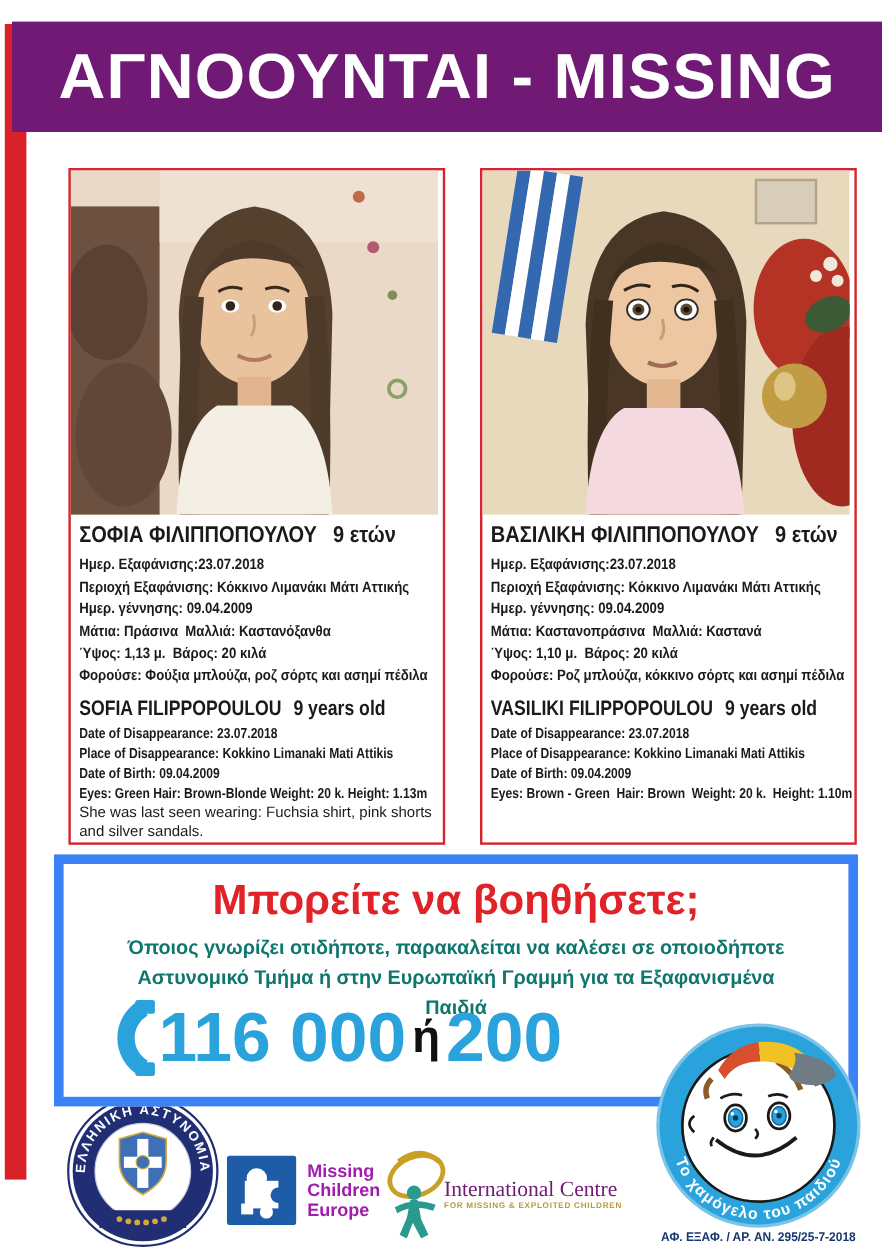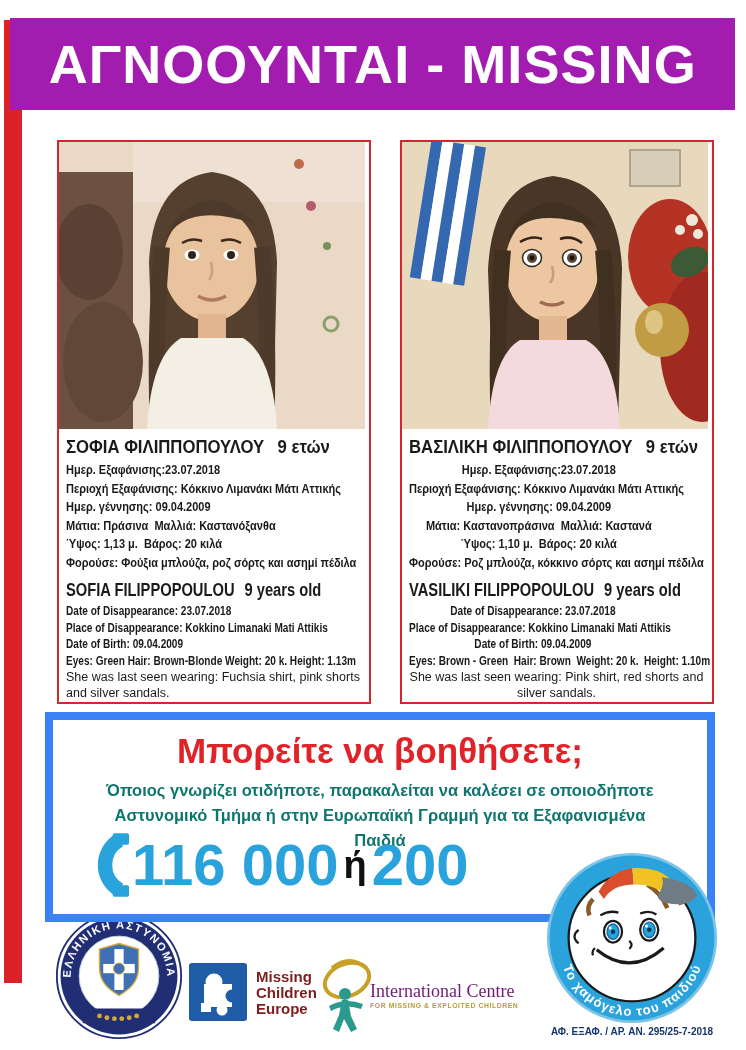--- a/index.html
+++ b/index.html
@@ -3,33 +3,33 @@
 <meta charset="utf-8">
 <style>
   html,body{margin:0;padding:0;background:#ffffff;}
   .poster{
     position:relative;width:746px;height:1050px;background:#ffffff;overflow:hidden;
     font-family:"Liberation Sans","DejaVu Sans",sans-serif;color:#1a1a1a;
   }
   
   .red-stripe{position:absolute;left:4px;top:20px;width:18px;height:963px;background:#da2128;}
   .header-band{
-    position:absolute;left:10px;top:18px;width:725px;height:92px;background:#a21caf;
+    position:absolute;left:10px;top:18px;width:725px;height:92px;background:#701a75;
     display:flex;align-items:center;justify-content:center;
   }
   .header-band .title{
     color:#ffffff;font-size:53px;font-weight:800;letter-spacing:1px;white-space:nowrap;
     transform:scaleX(1.02);
   }
   
   .card{
     position:absolute;top:140px;width:310px;height:560px;background:#fff;
     border:2px solid #d4262c;overflow:hidden;
   }
-  .card.left{left:57px;} .card.right{left:400px;text-align:center;}
+  .card.left{left:57px;} .card.right{left:400px;}
   .photo{width:306px;height:287px;display:block;}
   .info{padding:5px 8px 0 7px;}
   .gr-title{font-size:19px;font-weight:800;white-space:nowrap;transform:scaleX(0.88);transform-origin:left center;margin:2px 0 3px 0;}
   .gr-title .age{margin-left:10px;}
   .g-line{font-size:12.5px;font-weight:700;line-height:18.5px;white-space:nowrap;transform:scaleX(0.88);transform-origin:left center;}
   .en-title{font-size:17.5px;font-weight:800;white-space:nowrap;transform:scaleX(0.84);transform-origin:left center;margin:8px 0 2px 0;}
   .en-title .age{margin-left:7px;}
   .e-line{font-size:12px;font-weight:700;line-height:16.5px;white-space:nowrap;transform:scaleX(0.84);transform-origin:left center;}
   .e-wrap{font-size:12.5px;font-weight:400;line-height:15.5px;margin-top:1px;}
   
@@ -38,21 +38,21 @@
     border:8px solid #3b82f6;z-index:1;
   }
   .help-title{margin-top:11px;text-align:center;color:#e02329;font-size:35px;font-weight:800;}
   .help-body{width:575px;margin:7px auto 0 auto;text-align:center;font-size:16.5px;font-weight:700;line-height:1.5;color:#0f766e;}
   .phone-row{position:absolute;left:28px;top:112px;display:flex;align-items:center;gap:1px;}
   .phone-num{font-size:58px;font-weight:800;color:#2aa3dc;letter-spacing:0px;line-height:1;}
   .phone-or{font-size:38px;font-weight:800;color:#111;margin:0 4px;line-height:1;}
   
   .police-logo{position:absolute;left:55px;top:912px;width:128px;height:128px;}
   .mce-square{position:absolute;left:189px;top:963px;width:58px;height:58px;}
-  .mce-text{position:absolute;left:256px;top:969px;font-size:15px;font-weight:800;line-height:1.05;color:#7f1d1d;}
+  .mce-text{position:absolute;left:256px;top:969px;font-size:15px;font-weight:800;line-height:1.05;color:#a21caf;}
   .icmec-globe{position:absolute;left:320px;top:956px;width:54px;height:76px;}
   .icmec-text{position:absolute;left:370px;top:982px;}
   .icmec-title{font-family:"Liberation Serif","DejaVu Serif",serif;font-size:18px;color:#701a75;line-height:1;}
   .icmec-sub{font-size:6.8px;font-weight:700;letter-spacing:0.6px;color:#b99b36;margin-top:2px;}
   .smile-logo{position:absolute;left:546px;top:852px;width:172px;height:172px;z-index:2;}
   .ref-caption{position:absolute;left:536px;top:1025px;width:192px;text-align:center;
     font-size:10.5px;font-weight:800;color:#17366b;white-space:nowrap;transform:scaleX(0.95);}
 </style>
 </head>
 <body>
@@ -164,21 +164,20 @@
       <div class="g-line">Ύψος: 1,10 μ. &nbsp;Βάρος: 20 κιλά</div>
       <div class="g-line">Φορούσε: Ροζ μπλούζα, κόκκινο σόρτς και ασημί πέδιλα</div>
       <div class="en-title">
         <span>VASILIKI FILIPPOPOULOU</span>
         <span class="age">9 years old</span>
       </div>
       <div class="e-line">Date of Disappearance: 23.07.2018</div>
       <div class="e-line">Place of Disappearance: Kokkino Limanaki Mati Attikis</div>
       <div class="e-line">Date of Birth: 09.04.2009</div>
       <div class="e-line">Eyes: Brown - Green &nbsp;Hair: Brown &nbsp;Weight: 20 k. &nbsp;Height: 1.10m</div>
-      <div class="e-wrap">She was last seen wearing: Pink shirt, red shorts and silver sandals.</div>
     </div>
   </div>
 
   <div class="help-box">
     <div class="help-title">Μπορείτε να βοηθήσετε;</div>
     <div class="help-body">Όποιος γνωρίζει οτιδήποτε, παρακαλείται να καλέσει σε οποιοδήποτε Αστυνομικό Τμήμα ή στην Ευρωπαϊκή Γραμμή για τα Εξαφανισμένα Παιδιά</div>
     <div class="phone-row">
       <svg width="50" height="66" viewBox="0 0 52 68">
         <path d="M40 8 A 30 30 0 0 0 40 60" stroke="#2aa3dc" stroke-width="15" fill="none"></path>
         <rect x="33" y="1" width="17" height="12" rx="2" fill="#2aa3dc"></rect>

